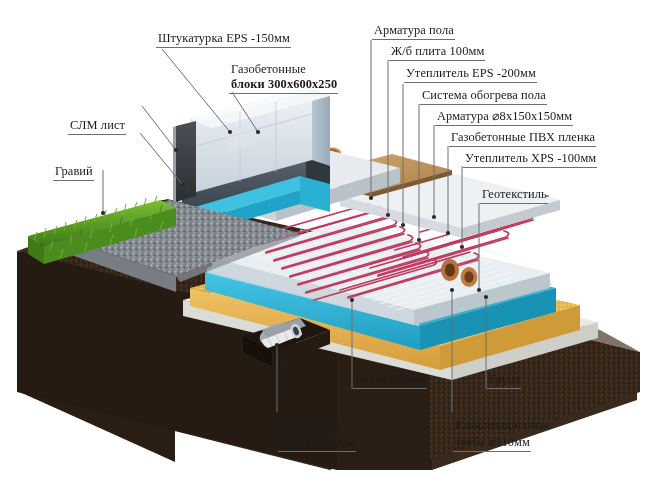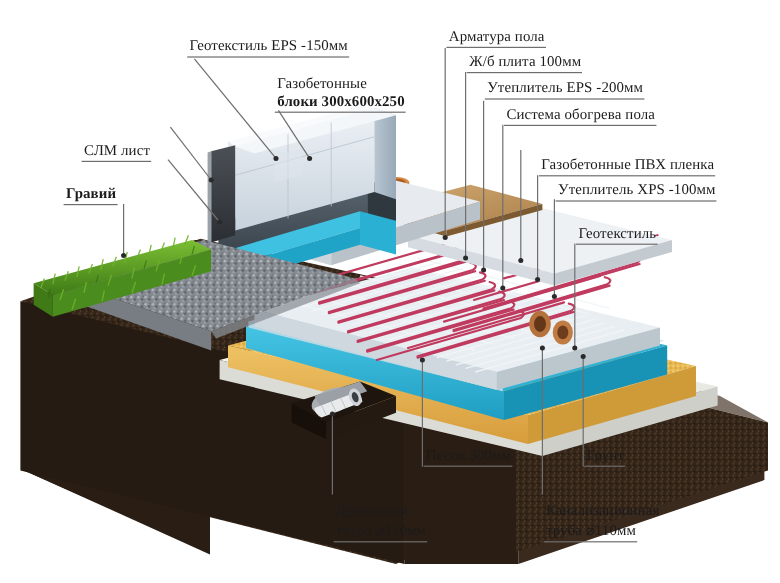--- a/index.html
+++ b/index.html
@@ -448,38 +448,39 @@
       <circle cx="448" cy="233" r="2.1"></circle>
       <circle cx="462" cy="247" r="2.1"></circle>
       <circle cx="479" cy="290" r="2.1"></circle>
       <circle cx="352" cy="300" r="2.1"></circle>
       <circle cx="486" cy="297" r="2.1"></circle>
       <circle cx="277" cy="345" r="2.1"></circle>
       <circle cx="452" cy="290" r="2.1"></circle>
     </g>
   </svg>
 
-  <div class="lbl" style="left:156px;top:31px;">Геотекстиль EPS -150мм</div>
+  <div class="lbl" style="left:156px;top:31px;">Штукатурка EPS -150мм</div>
 
   <div class="lbl nb" style="left:229px;top:62px;">Газобетонные</div>
   <div class="lbl" style="left:229px;top:77px;font-weight:bold;">блоки 300x600x250</div>
 
 
   <div class="lbl" style="left:68px;top:118px;">СЛМ лист</div>
 
-  <div class="lbl" style="left:53px;top:154px;font-weight:bold;">Гравий</div>
+  <div class="lbl" style="left:53px;top:164px;">Гравий</div>
 
   <div class="lbl" style="left:372px;top:23px;">Арматура пола</div>
 
   <div class="lbl" style="left:389px;top:44px;">Ж/б плита 100мм</div>
 
   <div class="lbl" style="left:404px;top:66px;">Утеплитель EPS -200мм</div>
 
   <div class="lbl" style="left:420px;top:88px;">Система обогрева пола</div>
 
+  <div class="lbl" style="left:435px;top:109px;">Арматура ⌀8x150x150мм</div>
 
   <div class="lbl" style="left:449px;top:130px;">Газобетонные ПВХ пленка</div>
 
   <div class="lbl" style="left:463px;top:151px;">Утеплитель XPS -100мм</div>
 
   <div class="lbl" style="left:480px;top:187px;">Геотекстиль</div>
 
   <div class="lbl" style="left:353px;top:372px;text-align:right;">Песок 300мм</div>
 
   <div class="lbl" style="left:487px;top:372px;">Грунт</div>

